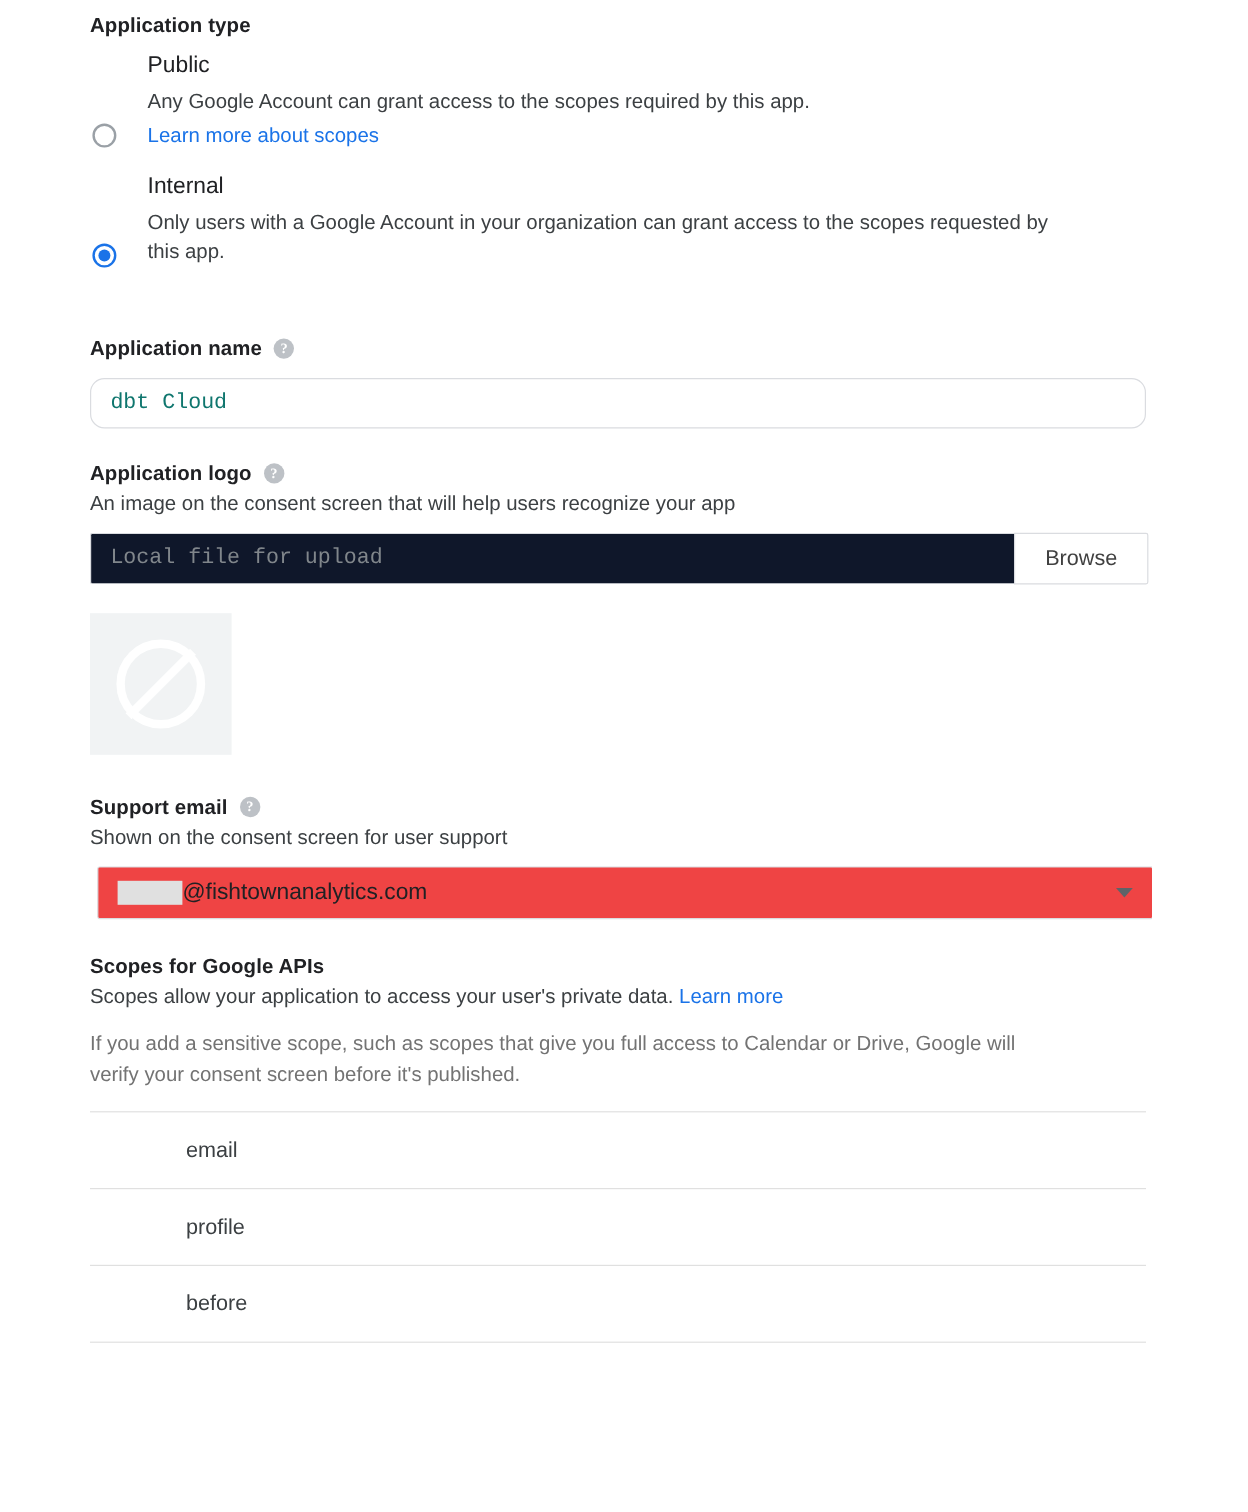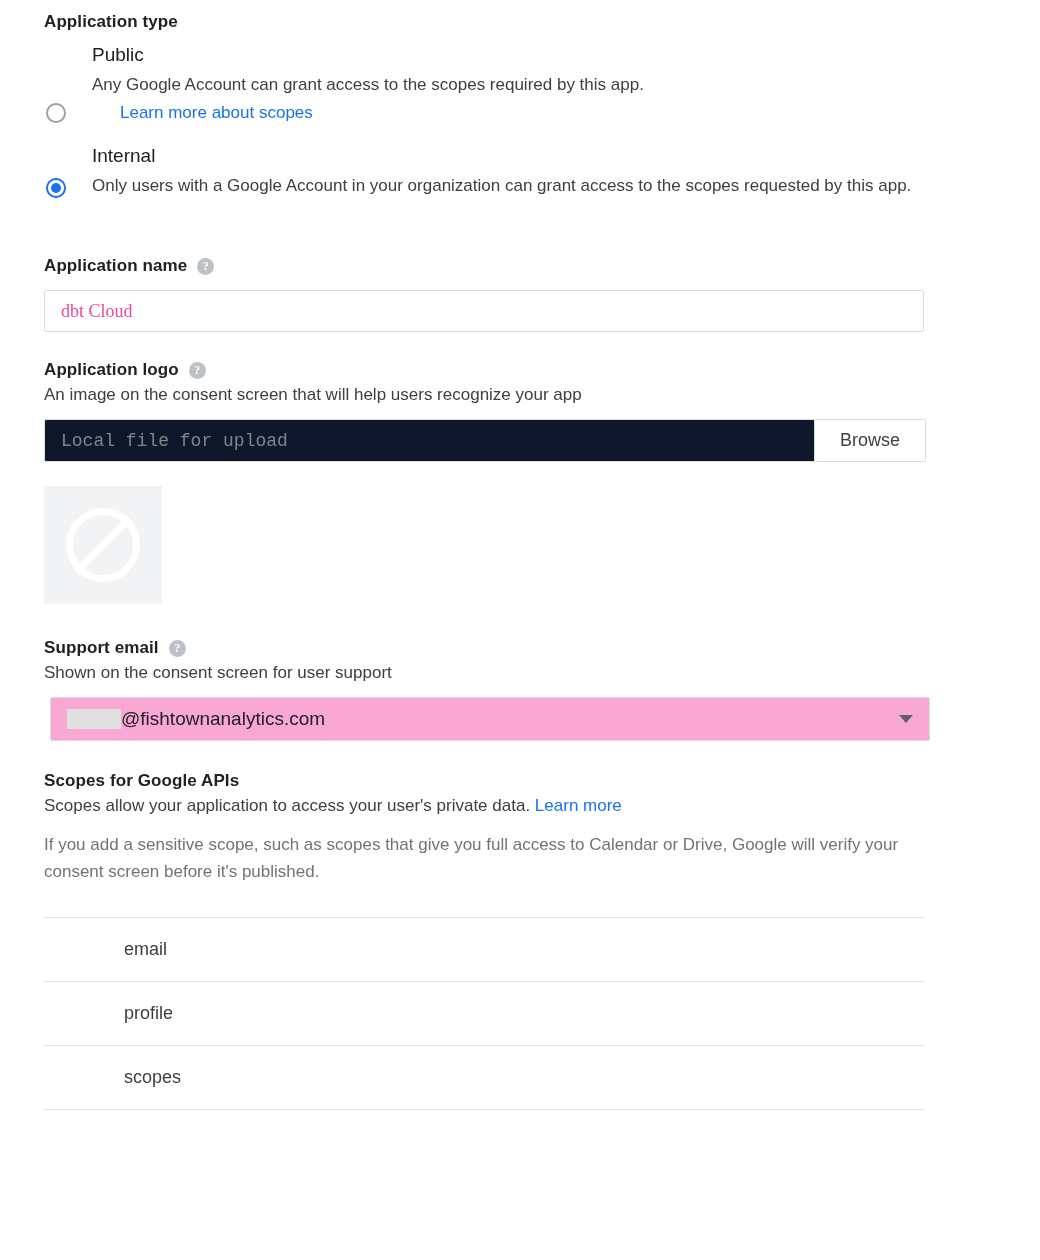--- a/index.html
+++ b/index.html
@@ -13,21 +13,21 @@
     font-family: "Liberation Sans", sans-serif;
     color: #202124;
     -webkit-font-smoothing: antialiased;
   }
   .page {
     position: relative;
     width: 960px;
     height: 1260px;
     overflow: hidden;
     box-sizing: border-box;
-    padding: 0 44px;
+    padding: 0 75px;
   }
 
   
   .section-title {
     font-size: 17px;
     font-weight: bold;
     color: #202124;
     letter-spacing: .1px;
   }
   .link {
@@ -85,21 +85,20 @@
   .radio-sub {
     font-size: 17px;
     color: #3c4043;
     line-height: 1.45;
     margin-top: 7px;
     max-width: 840px;
   }
   .radio-link {
     display: block;
     margin-top: 5px;
-    margin-left: 28px;
   }
 
   
   .field-block {
     margin-top: 0;
   }
   .label-row {
     display: flex;
     align-items: center;
   }
@@ -122,26 +121,26 @@
     font-size: 17px;
     color: #3c4043;
     margin-top: 5px;
   }
 
   .text-input {
     box-sizing: border-box;
     width: 880px;
     height: 42px;
     border: 1px solid #dadce0;
-    border-radius: 2px;
+    border-radius: 12px;
     background: #fff;
     font-size: 18px;
-    color: #ec4899;
+    color: #0f766e;
     padding: 0 16px;
-    font-family: Liberation Serif, serif;
+    font-family: Liberation Mono, monospace;
     outline: none;
   }
   .text-input::placeholder {
     color: #80868b;
   }
 
   
   .upload-row {
     display: flex;
     width: 882px;
@@ -206,21 +205,21 @@
   }
 
   
   .select-row {
     position: relative;
     box-sizing: border-box;
     width: 880px;
     height: 44px;
     border: 1px solid #dadce0;
     border-radius: 2px;
-    background: #f9a8d4;
+    background: #ef4444;
     display: flex;
     align-items: center;
     padding: 0 16px;
     cursor: pointer;
   }
   .redacted {
     display: inline-block;
     width: 54px;
     height: 20px;
     background: #e0e0e0;
@@ -245,21 +244,21 @@
 
   
   .scopes-note {
     font-size: 17px;
     color: #737373;
     line-height: 1.55;
     margin-top: 16px;
     max-width: 890px;
   }
   .scope-table {
-    margin-top: 32px;
+    margin-top: 16px;
     width: 880px;
     border-top: 1px solid #e0e0e0;
   }
   .scope-row {
     height: 64px;
     display: flex;
     align-items: center;
     border-bottom: 1px solid #e0e0e0;
     box-sizing: border-box;
   }
@@ -341,18 +340,18 @@
     <div class="scopes-note">If you add a sensitive scope, such as scopes that give you full access to Calendar or Drive, Google will verify your consent screen before it's published.</div>
 
     <div class="scope-table">
       <div class="scope-row">
         <span class="scope-name">email</span>
       </div>
       <div class="scope-row">
         <span class="scope-name">profile</span>
       </div>
       <div class="scope-row">
-        <span class="scope-name">scopes</span>
+        <span class="scope-name">before</span>
       </div>
     </div>
   </div>
 
 </div>
 
 </body></html>

